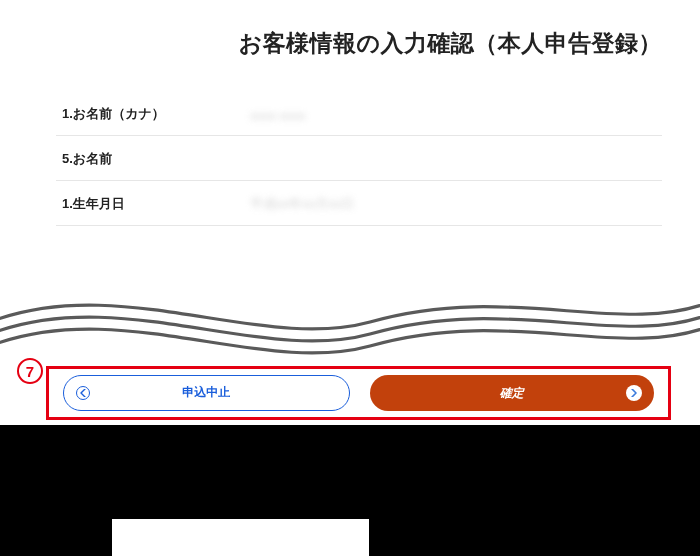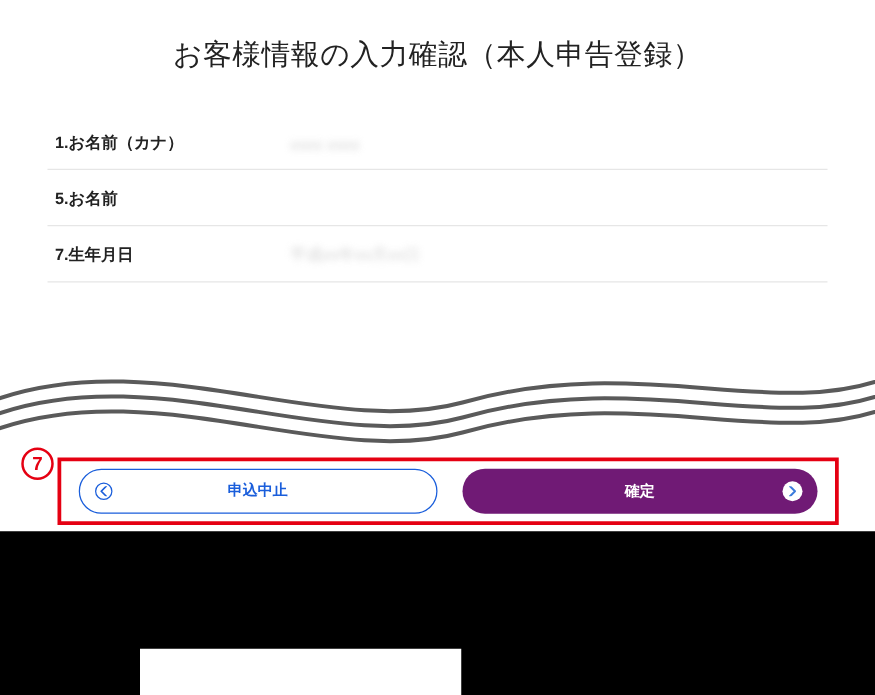--- a/index.html
+++ b/index.html
@@ -1,33 +1,33 @@
 <!DOCTYPE html>
 <html><head>
 <meta charset="utf-8">
 <style>
   * { box-sizing: border-box; margin: 0; padding: 0; }
   html, body { width: 700px; height: 556px; font-family: "Hiragino Kaku Gothic ProN", "Yu Gothic", Meiryo, sans-serif; background: #fff; }
   .page { position: relative; width: 700px; height: 556px; overflow: hidden; }
   .content { padding: 0 38px 0 38px; }
-  h1.title { font-size: 23px; font-weight: 400; text-align: center; padding: 28px 0 32px 0; color: #222; letter-spacing: 0.02em; }
-  .row { display: flex; align-items: flex-end; padding: 14px 6px 12px 6px; border-bottom: 1px solid #e6e6e6; }
+  h1.title { font-size: 23px; font-weight: 700; text-align: right; padding: 28px 0 32px 0; color: #222; letter-spacing: 0.02em; }
+  .row { display: flex; align-items: flex-end; padding: 14px 6px 12px 6px; border-bottom: 1px solid #e6e6e6; margin-left: 18px; }
   .row .label { width: 188px; font-size: 13px; font-weight: 700; color: #222; }
   .row .value { font-size: 13px; color: #c8c8c8; filter: blur(3px); opacity: 0.8; }
   .wave-wrap { position: absolute; left: 0; top: 282px; width: 700px; height: 78px; }
   .wave-wrap svg { width: 700px; height: 78px; display: block; }
   .step-marker { position: absolute; left: 17px; top: 358px; width: 26px; height: 26px; border: 2px solid #e50012; border-radius: 50%; display: flex; align-items: center; justify-content: center; color: #e50012; font-size: 15px; font-weight: 700; background: #fff; }
   .btn-bar-outline { position: absolute; left: 46px; top: 366px; width: 625px; height: 54px; border: 3px solid #e50012; background: #fff; display: flex; align-items: center; justify-content: center; gap: 20px; padding: 0 14px; }
   .btn { position: relative; height: 36px; border-radius: 18px; display: flex; align-items: center; justify-content: center; font-size: 12px; font-weight: 700; cursor: pointer; flex: 1 1 0; }
   .btn-cancel { border: 1.5px solid #1a5edb; color: #1a5edb; background: #fff; flex-direction: column; line-height: 1.15; padding: 4px 0; }
   .btn-cancel .main-label { font-size: 12px; }
   .btn-cancel .sub-label { font-size: 10px; font-weight: 600; }
   .btn-cancel .chev { position: absolute; left: 12px; top: 50%; transform: translateY(-50%); width: 14px; height: 14px; border: 1.5px solid #1a5edb; border-radius: 50%; display: flex; align-items: center; justify-content: center; }
   .btn-cancel .chev svg { width: 6px; height: 8px; }
-  .btn-confirm { background: #701a75; color: #fff; border: none; }
+  .btn-confirm { background: #c2410c; color: #fff; border: none; font-style: italic; }
   .btn-confirm .chev { position: absolute; right: 12px; top: 50%; transform: translateY(-50%); width: 16px; height: 16px; background: #fff; border-radius: 50%; display: flex; align-items: center; justify-content: center; }
   .btn-confirm .chev svg { width: 6px; height: 8px; }
   .blackout { position: absolute; left: 0; top: 425px; width: 700px; height: 131px; background: #000; }
   .blackout .notch { position: absolute; left: 112px; top: 94px; width: 257px; height: 37px; background: #fff; }
 </style>
 </head>
 <body>
 
 <div class="page">
 
@@ -38,21 +38,21 @@
       <div class="label">1.お名前（カナ）</div>
       <div class="value">xxxx xxxx</div>
     </div>
 
     <div class="row">
       <div class="label">5.お名前</div>
       <div class="value"></div>
     </div>
 
     <div class="row">
-      <div class="label">7.生年月日</div>
+      <div class="label">1.生年月日</div>
       <div class="value">平成xx年xx月xx日</div>
     </div>
   </div>
 
   <div class="wave-wrap">
     <svg viewBox="0 0 700 78" preserveAspectRatio="none">
       <path d="M -10 40 C 120 -10, 260 70, 370 40 C 510 0, 620 55, 710 20" stroke="#5a5a5a" stroke-width="3.2" fill="none"></path>
       <path d="M -10 52 C 120 2, 260 82, 370 52 C 510 12, 620 67, 710 32" stroke="#5a5a5a" stroke-width="3.2" fill="none"></path>
       <path d="M -10 64 C 120 14, 260 94, 370 64 C 510 24, 620 79, 710 44" stroke="#5a5a5a" stroke-width="3.2" fill="none"></path>
     </svg>

